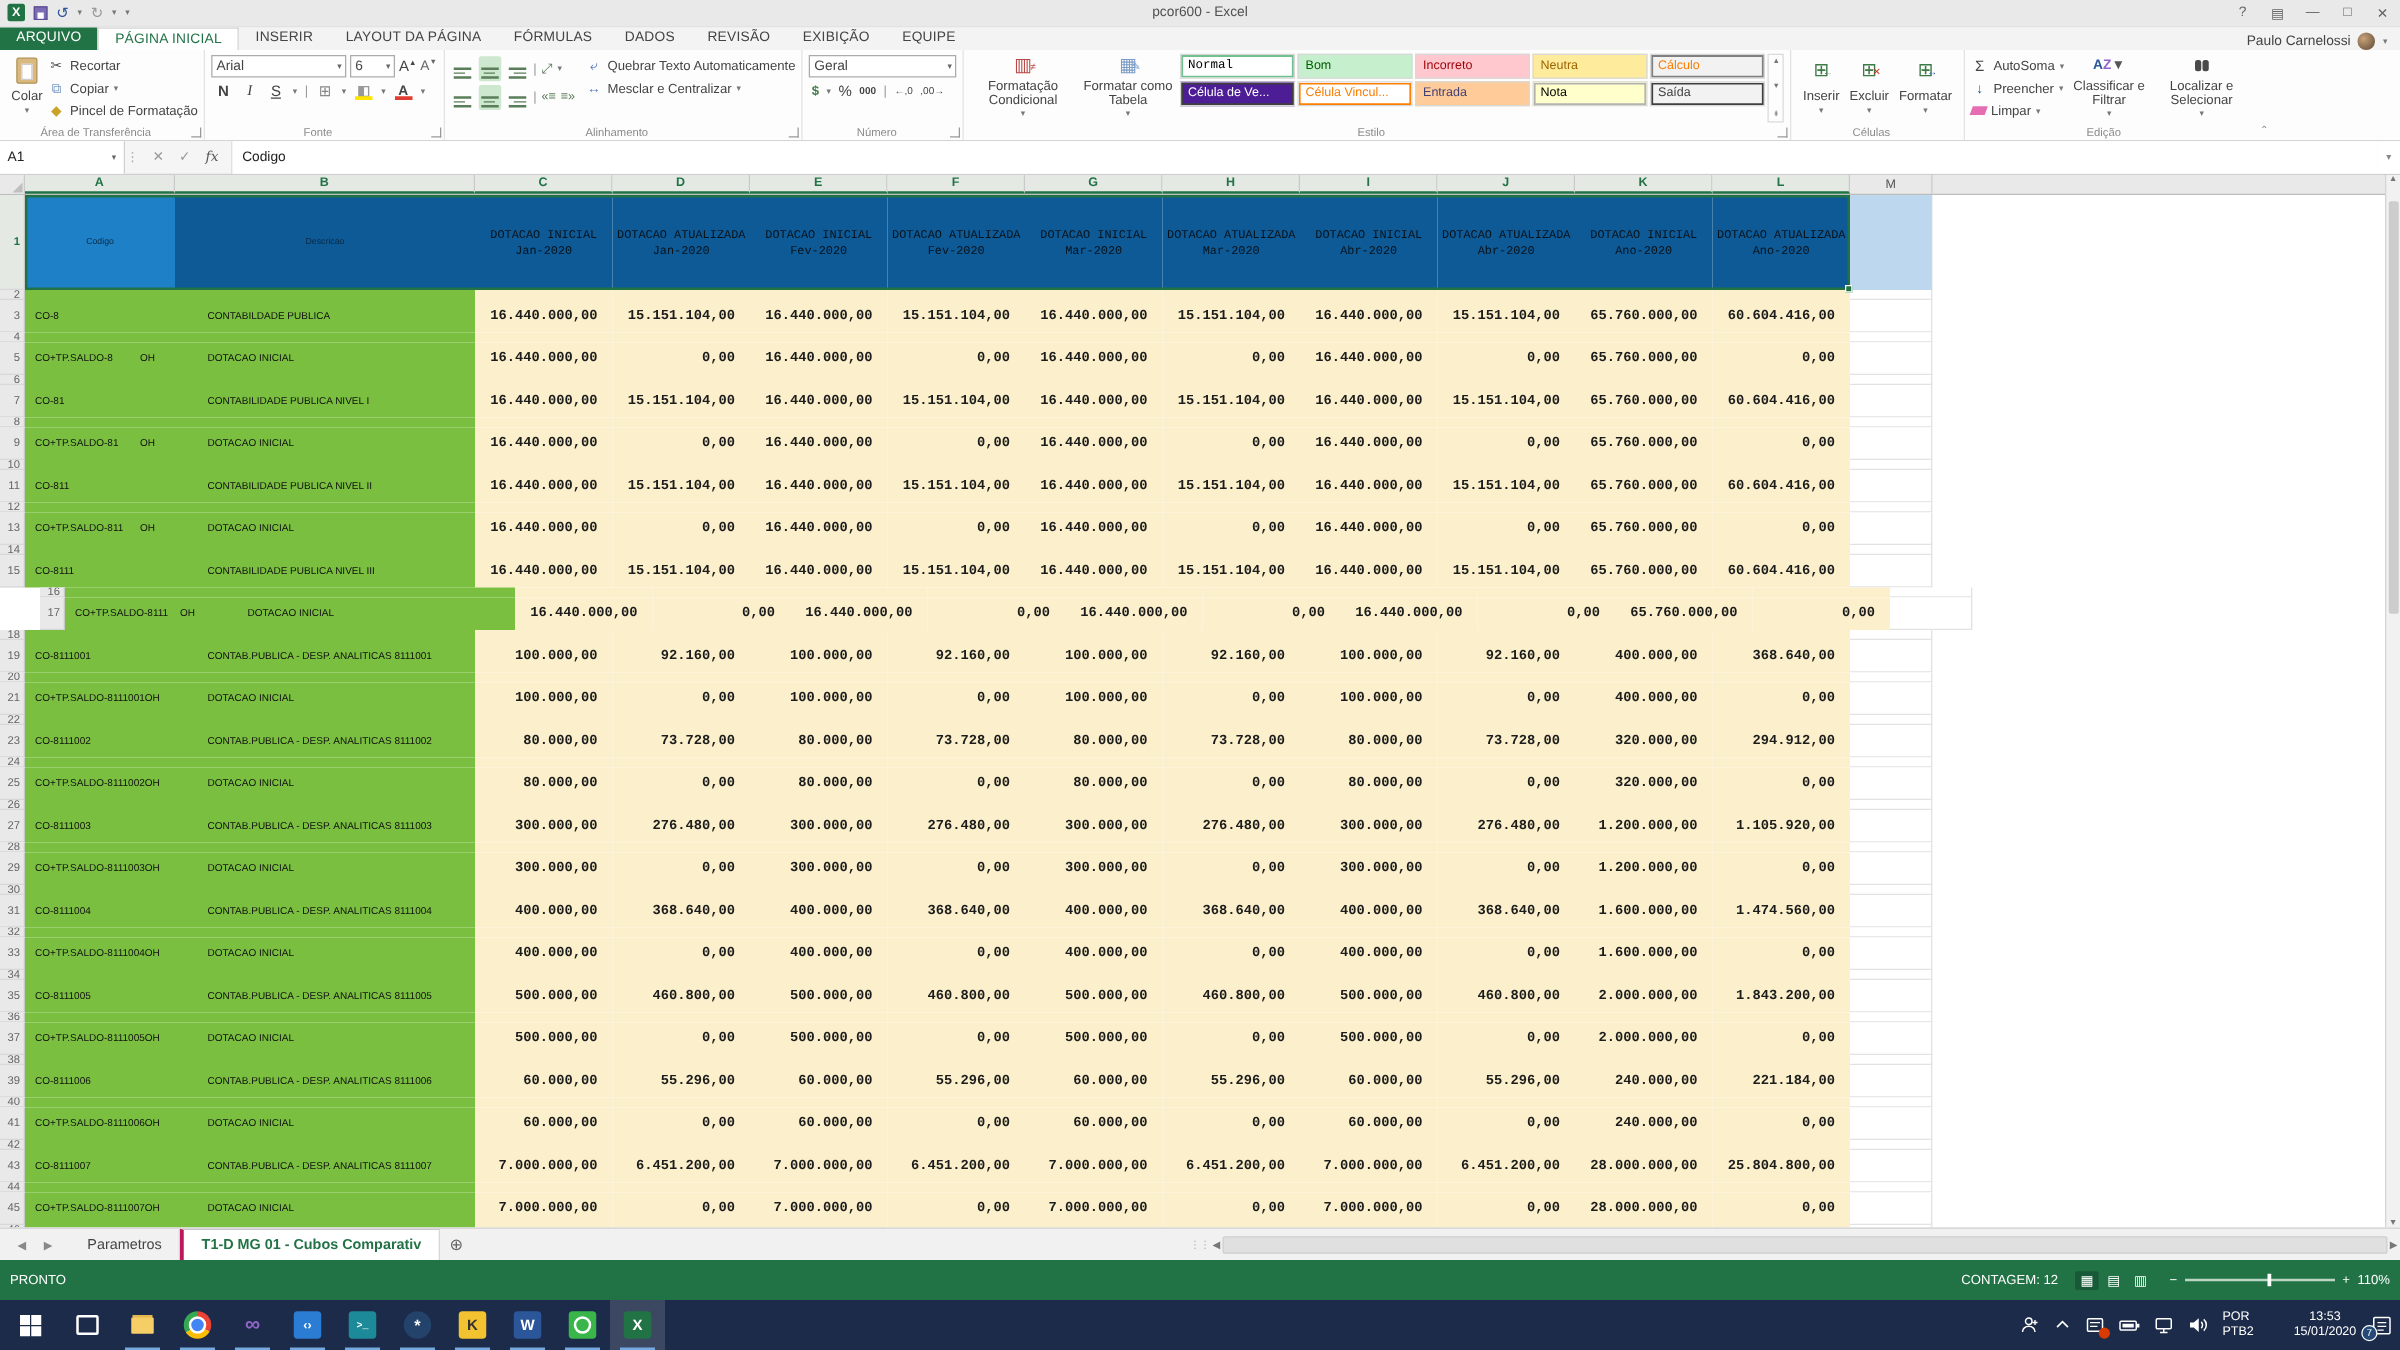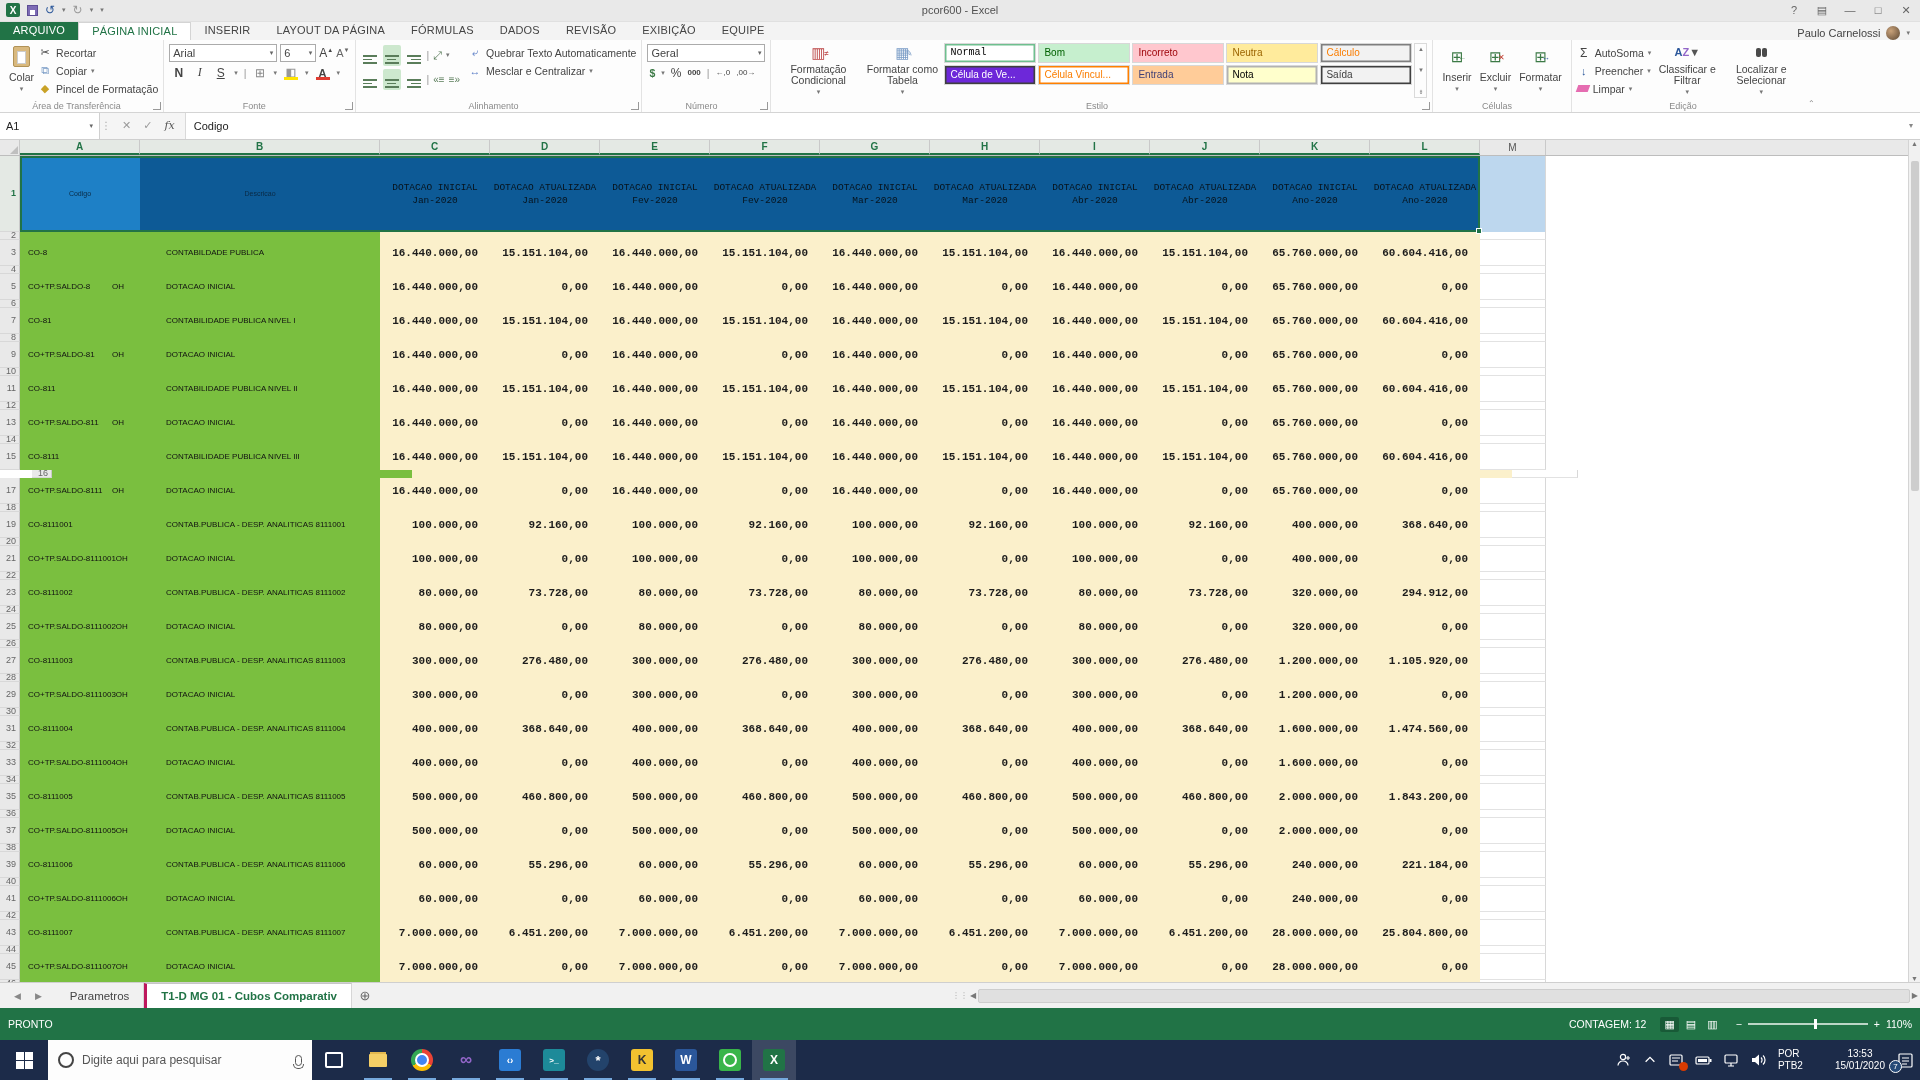--- a/index.html
+++ b/index.html
@@ -351,21 +351,21 @@
           </span>
         <span>Formatar como Tabela</span>
           <span style="font-size:7px;color:#777;">▾</span>
       </div>
       <div class="chiprow">
           <div class="chip mono" style="background: rgb(255, 255, 255); color: rgb(0, 0, 0); box-shadow: rgb(111, 191, 143) 0px 0px 0px 1.5px inset;">Normal</div>
           <div class="chip" style="background: rgb(198, 239, 206); color: rgb(0, 97, 0);">Bom</div>
           <div class="chip" style="background: rgb(255, 199, 206); color: rgb(156, 0, 6);">Incorreto</div>
           <div class="chip" style="background: rgb(255, 235, 156); color: rgb(156, 101, 0);">Neutra</div>
           <div class="chip" style="background: rgb(242, 242, 242); color: rgb(250, 125, 0); box-shadow: rgb(127, 127, 127) 0px 0px 0px 1.5px inset;">Cálculo</div>
-          <div class="chip" style="background: #6d28d9; color: rgb(255, 255, 255); box-shadow: rgb(63, 63, 63) 0px 0px 0px 1.5px inset;">Célula de Ve...</div>
+          <div class="chip" style="background: #4c1d95; color: rgb(255, 255, 255); box-shadow: rgb(63, 63, 63) 0px 0px 0px 1.5px inset;">Célula de Ve...</div>
           <div class="chip" style="background: rgb(255, 255, 255); color: rgb(250, 125, 0); box-shadow: rgb(255, 128, 1) 0px 0px 0px 1.5px inset;">Célula Vincul...</div>
           <div class="chip" style="background: rgb(255, 204, 153); color: rgb(63, 63, 118);">Entrada</div>
           <div class="chip" style="background: rgb(255, 255, 204); color: rgb(0, 0, 0); box-shadow: rgb(178, 178, 178) 0px 0px 0px 1.5px inset;">Nota</div>
           <div class="chip" style="background: rgb(242, 242, 242); color: rgb(63, 63, 63); box-shadow: rgb(63, 63, 63) 0px 0px 0px 1.5px inset;">Saída</div>
         </div>
       <div class="gscroll">
           <span>▲</span>
           <span>▼</span>
           <span>⇟</span>
         </div>
@@ -787,21 +787,21 @@
           <div class="cv"></div>
           <div class="cv"></div>
           <div class="cv"></div>
           <div class="cv"></div>
           <div class="cv"></div>
           <div class="cv"></div>
           <div class="cv"></div>
           <div class="cm"></div>
           <div class="cfill"></div>
         </div>
-        <div class="grow" style="height: 26px;">
+        <div class="grow" style="height: 26px; padding-left: 32px;">
           <div class="rn">17</div>
           <div class="ca">
             <span>CO+TP.SALDO-8111</span>
             <span class="sfx">OH</span>
           </div>
           <div class="cb">DOTACAO INICIAL</div>
           <div class="cv">16.440.000,00</div>
           <div class="cv">0,00</div>
           <div class="cv">16.440.000,00</div>
           <div class="cv">0,00</div>
@@ -1390,25 +1390,20 @@
 
   <div class="taskbar">
     <div class="startbtn">
         <span class="winlogo">
           <i></i>
           <i></i>
           <i></i>
           <i></i>
         </span>
       </div>
-    <div class="searchbox">
-      <span class="cortana"></span>
-      <span>Digite aqui para pesquisar</span>
-      <span class="mic"></span>
-    </div>
     <div class="tbapps">
         <div class="tbapp">
           <span class="ai taskview"></span>
         </div>
         <div class="tbapp open">
           <span class="ai folder">
             <i></i>
           </span>
         </div>
         <div class="tbapp open">

